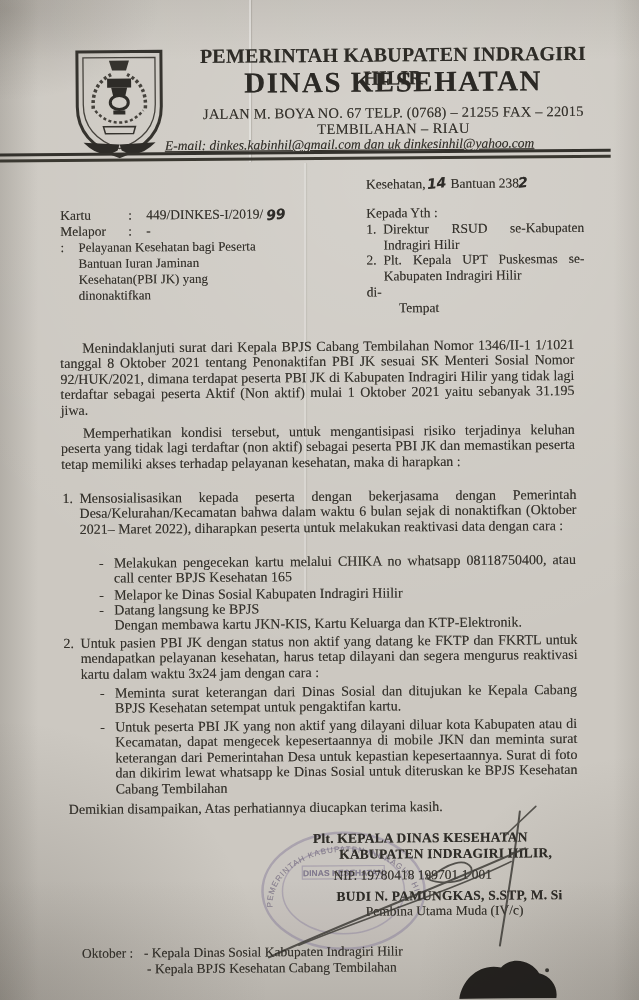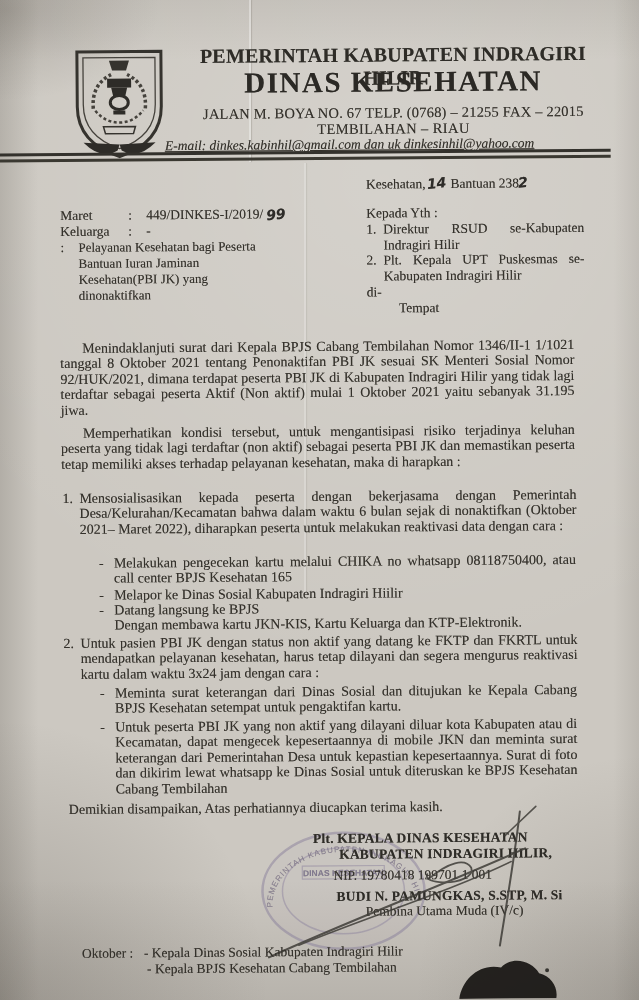--- a/index.html
+++ b/index.html
@@ -80,27 +80,27 @@
     <div class="abs rule"></div>
 
     <div class="abs dateline">
       <span>Kesehatan,</span><span class="hand" style="font-size:14px;margin:0 1px;">14</span>
       <span>Bantuan</span>
       <span>238</span><span class="hand" style="font-size:14px;margin-left:-1px;">2</span>
     </div>
 
     <div class="abs" style="left:62px;top:206px;width:300px;">
       <div class="metarow">
-        <span class="lbl">Maret</span>
+        <span class="lbl">Kartu</span>
         <span class="col">:</span>
         <span>449/DINKES-I/2019/</span>
         <span class="hand" style="font-size:14px;margin-left:3px;">99</span>
       </div>
       <div class="metarow">
-        <span class="lbl">Keluarga</span>
+        <span class="lbl">Melapor</span>
         <span class="col">:</span>
         <span>-</span>
       </div>
       <div class="metarow">
         <span class="col">:</span>
         <span class="halval">Pelayanan Kesehatan bagi Peserta Bantuan Iuran Jaminan Kesehatan(PBI JK) yang dinonaktifkan</span>
       </div>
     </div>
 
     <div class="abs rec" style="left:368px;top:206px;width:220px;">

